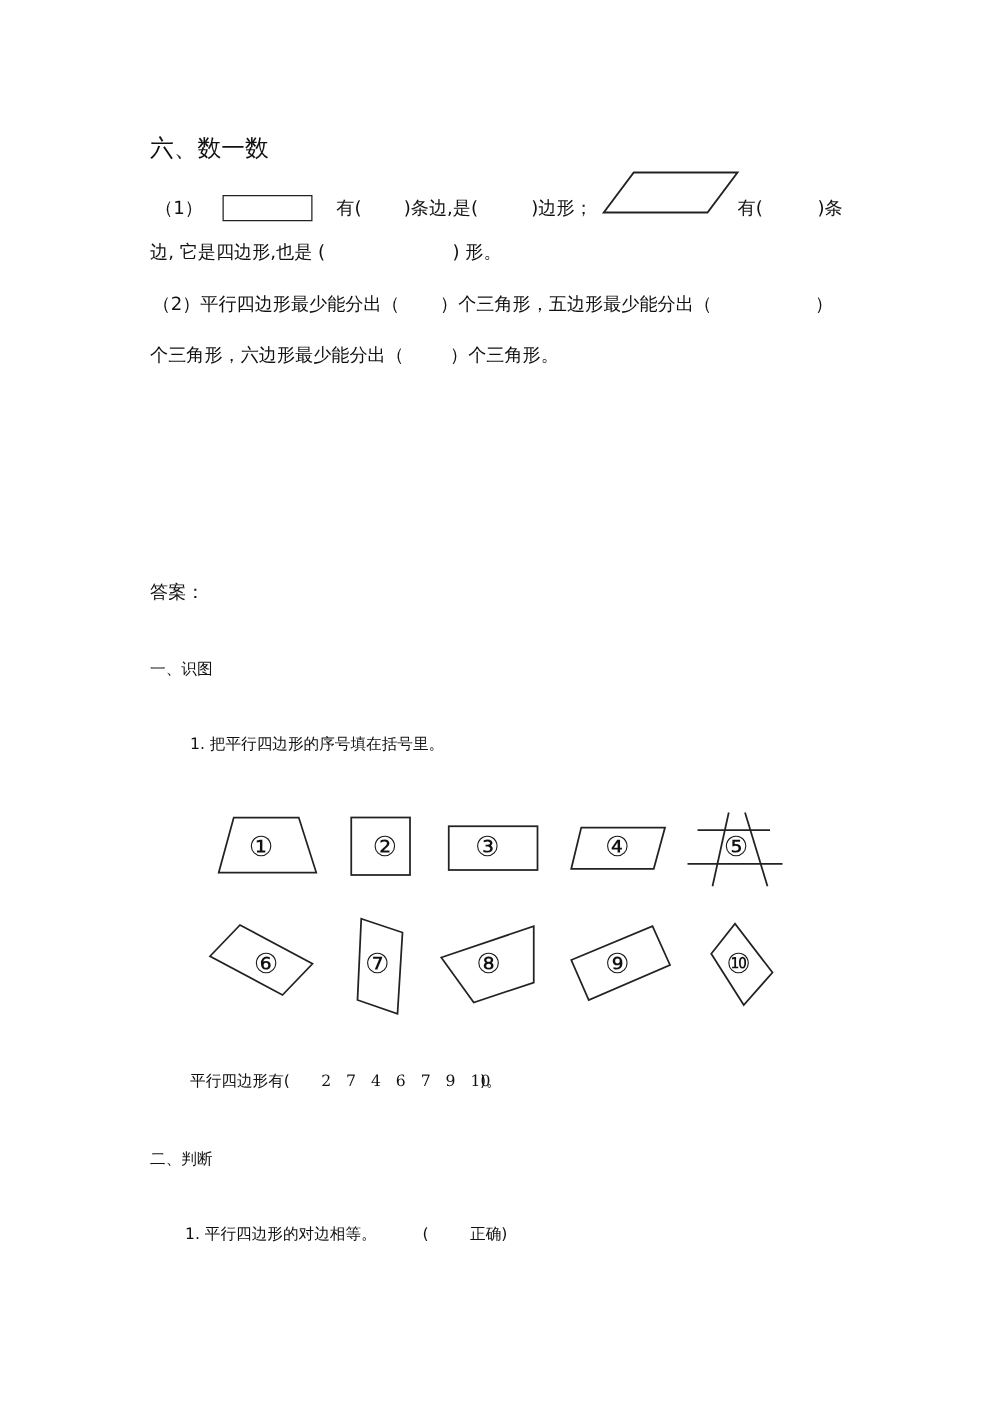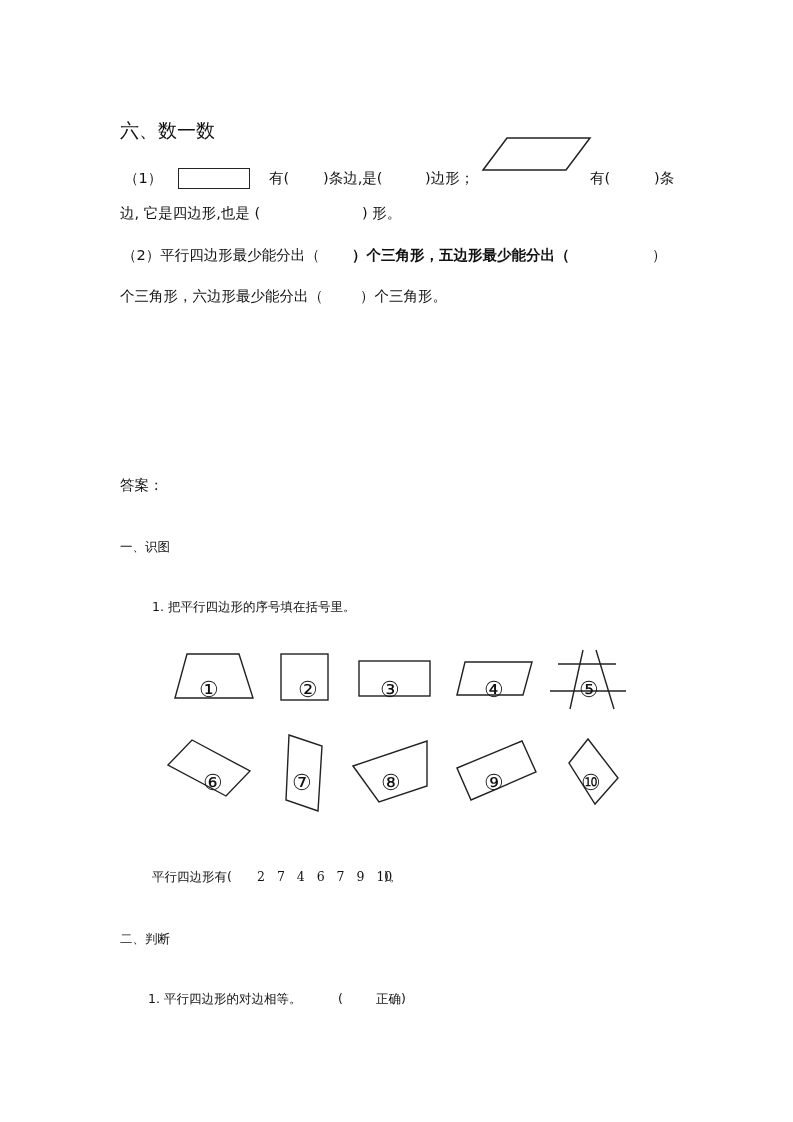--- a/index.html
+++ b/index.html
@@ -1,18 +1,18 @@
 <!DOCTYPE html>
 <html><head>
 <meta charset="utf-8">
 <style>
   html, body { margin:0; padding:0; background:#ffffff; }
   body { width:793px; height:1122px; position:relative; overflow:hidden;
          font-family:"DejaVu Sans","Liberation Sans",sans-serif; color:#111; }
-  .abs { position:absolute; white-space:nowrap;margin-top:12px; }
+  .abs { position:absolute; white-space:nowrap; }
   .h1 { font-size:19px; }
   .t15 { font-size:14.5px; }
   .t13 { font-size:12.5px; }
   svg { position:absolute; overflow:visible; }
   .num { font-family:"DejaVu Serif","Liberation Serif",serif; }
 </style>
 </head>
 <body>
 
 <div class="abs h1" style="left:120px;top:106px;">六、数一数</div>
@@ -25,21 +25,21 @@
 <svg style="left:480px;top:137px;" width="110" height="36">
   <polygon points="3,33 27,1 110,1 86,33" fill="none" stroke="#222" stroke-width="1.5"></polygon>
 </svg>
 <div class="abs t15" style="left:590px;top:157px;">有(</div>
 <div class="abs t15" style="left:654px;top:157px;">)条</div>
 
 <div class="abs t15" style="left:120px;top:192px;">边, 它是四边形,也是 (</div>
 <div class="abs t15" style="left:362px;top:192px;">) 形。</div>
 
 <div class="abs t15" style="left:122px;top:234px;text-align:right;">（2）平行四边形最少能分出（</div>
-<div class="abs t15" style="left:352px;top:234px;font-weight:bold;">）个三角形，五边形最少能分出（</div>
+<div class="abs t15" style="left:352px;top:234px;">）个三角形，五边形最少能分出（</div>
 <div class="abs t15" style="left:652px;top:234px;">）</div>
 
 <div class="abs t15" style="left:120px;top:275px;font-family:Liberation Serif, serif;">个三角形，六边形最少能分出（</div>
 <div class="abs t15" style="left:360px;top:275px;">）个三角形。</div>
 
 <div class="abs t15" style="left:120px;top:464px;">答案：</div>
 <div class="abs t13" style="left:120px;top:527px;">一、识图</div>
 <div class="abs t13" style="left:152px;top:587px;">1.  把平行四边形的序号填在括号里。</div>
 
 <svg style="left:160px;top:640px;" width="480" height="80">

